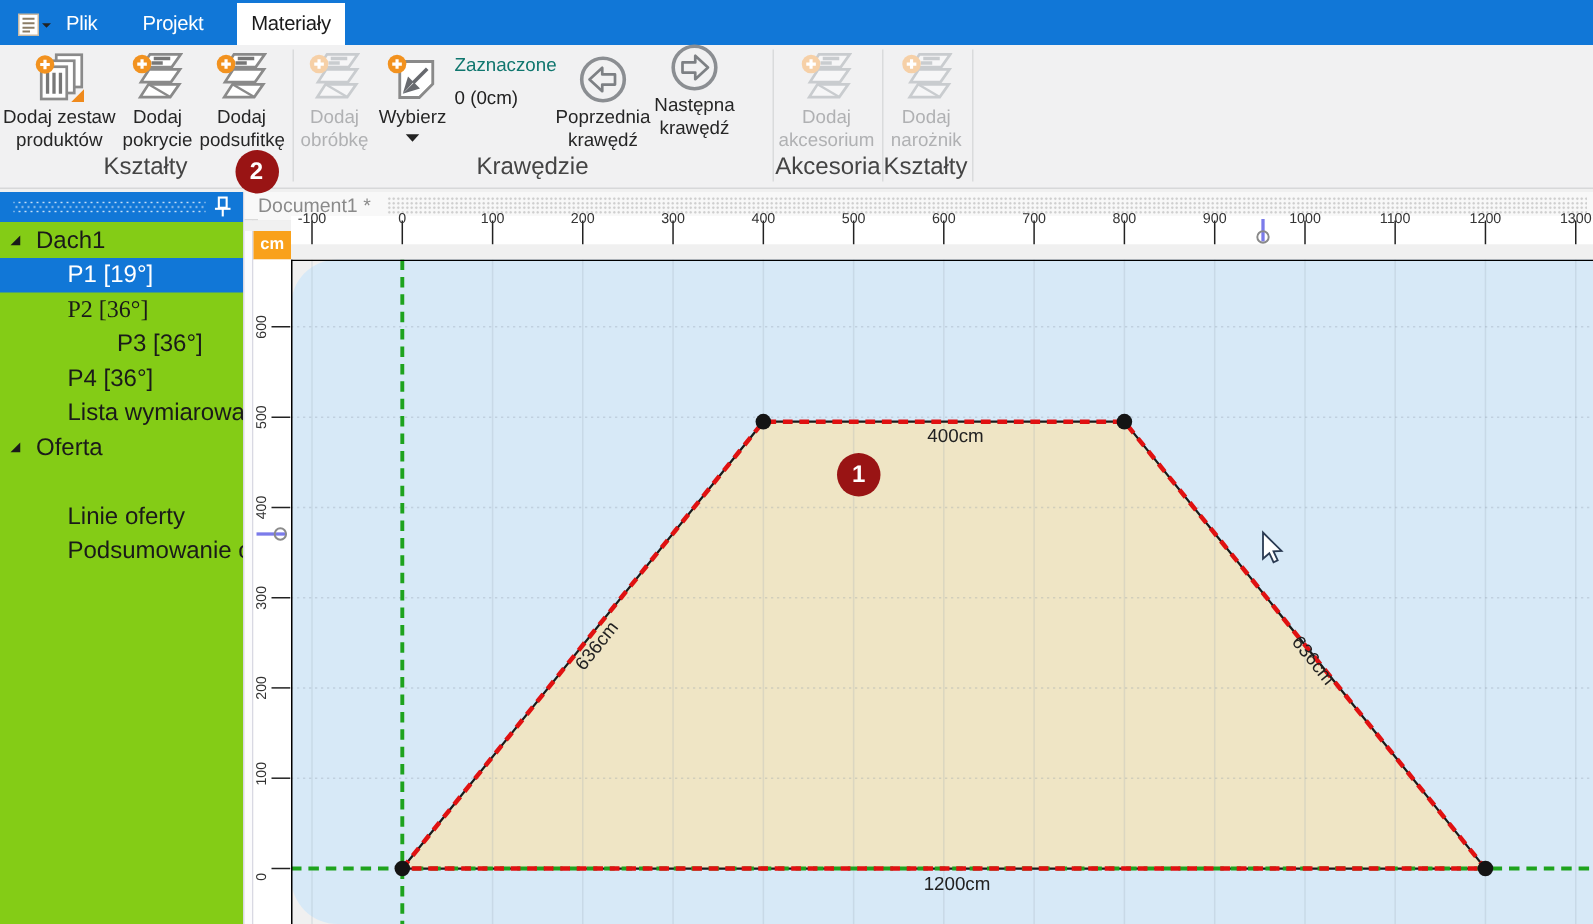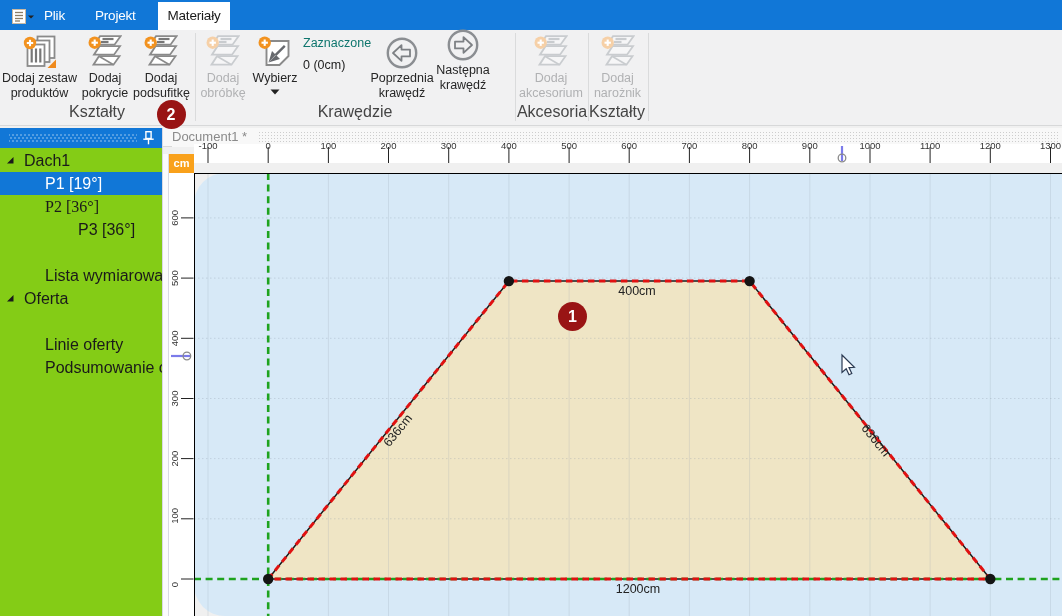--- a/index.html
+++ b/index.html
@@ -254,20 +254,23 @@
     </div>
     <div class="trow" style="top:24px; background:#1177d7; color:#fff;">
       <span style="left:45px;">P1 [19°]</span>
     </div>
     <div class="trow" style="top:47px;font-family:Liberation Serif, serif;">
       <span style="left:45px;">P2 [36°]</span>
     </div>
     <div class="trow" style="top:70px;">
       <span style="left:55px;margin-left:23px;">P3 [36°]</span>
     </div>
+    <div class="trow" style="top:93px;">
+      <span style="left:45px;">P4 [36°]</span>
+    </div>
     <div class="trow" style="top:116px;">
       <span style="left:45px;">Lista wymiarowa</span>
     </div>
     <div class="trow" style="top:139px;">
       <span style="left:24px;">Oferta</span>
     </div>
     <div class="trow" style="top:185px;">
       <span style="left:45px;">Linie oferty</span>
     </div>
     <div class="trow" style="top:208px;">

